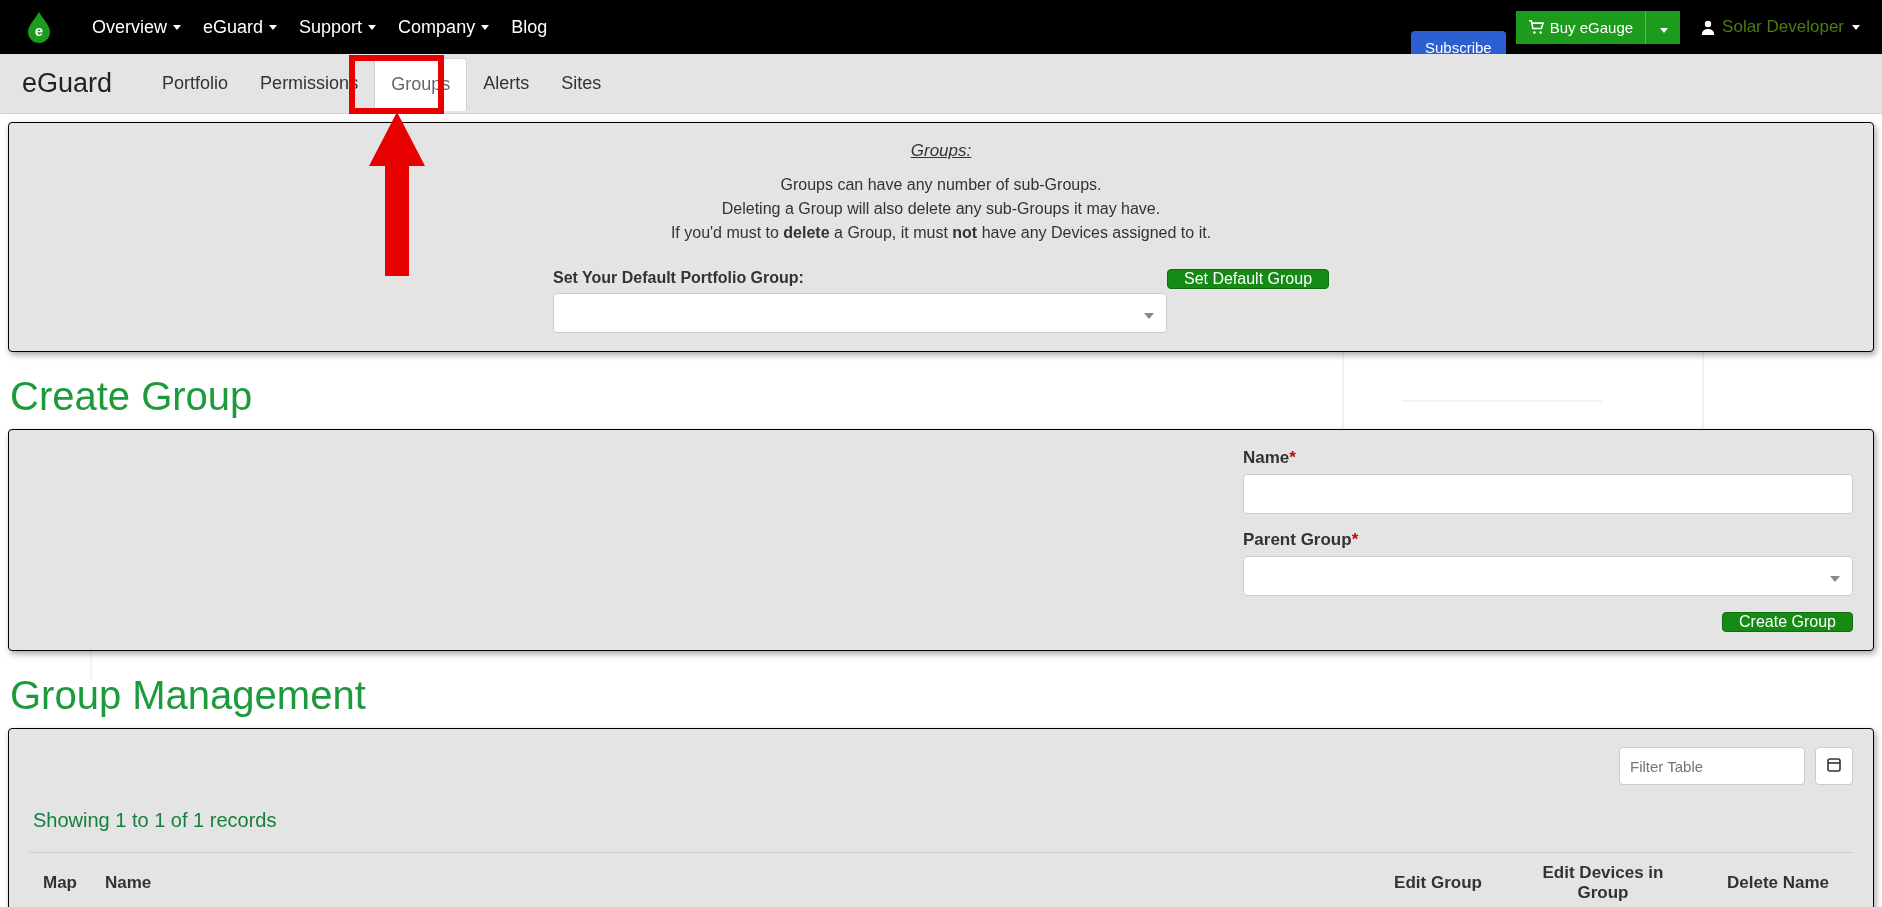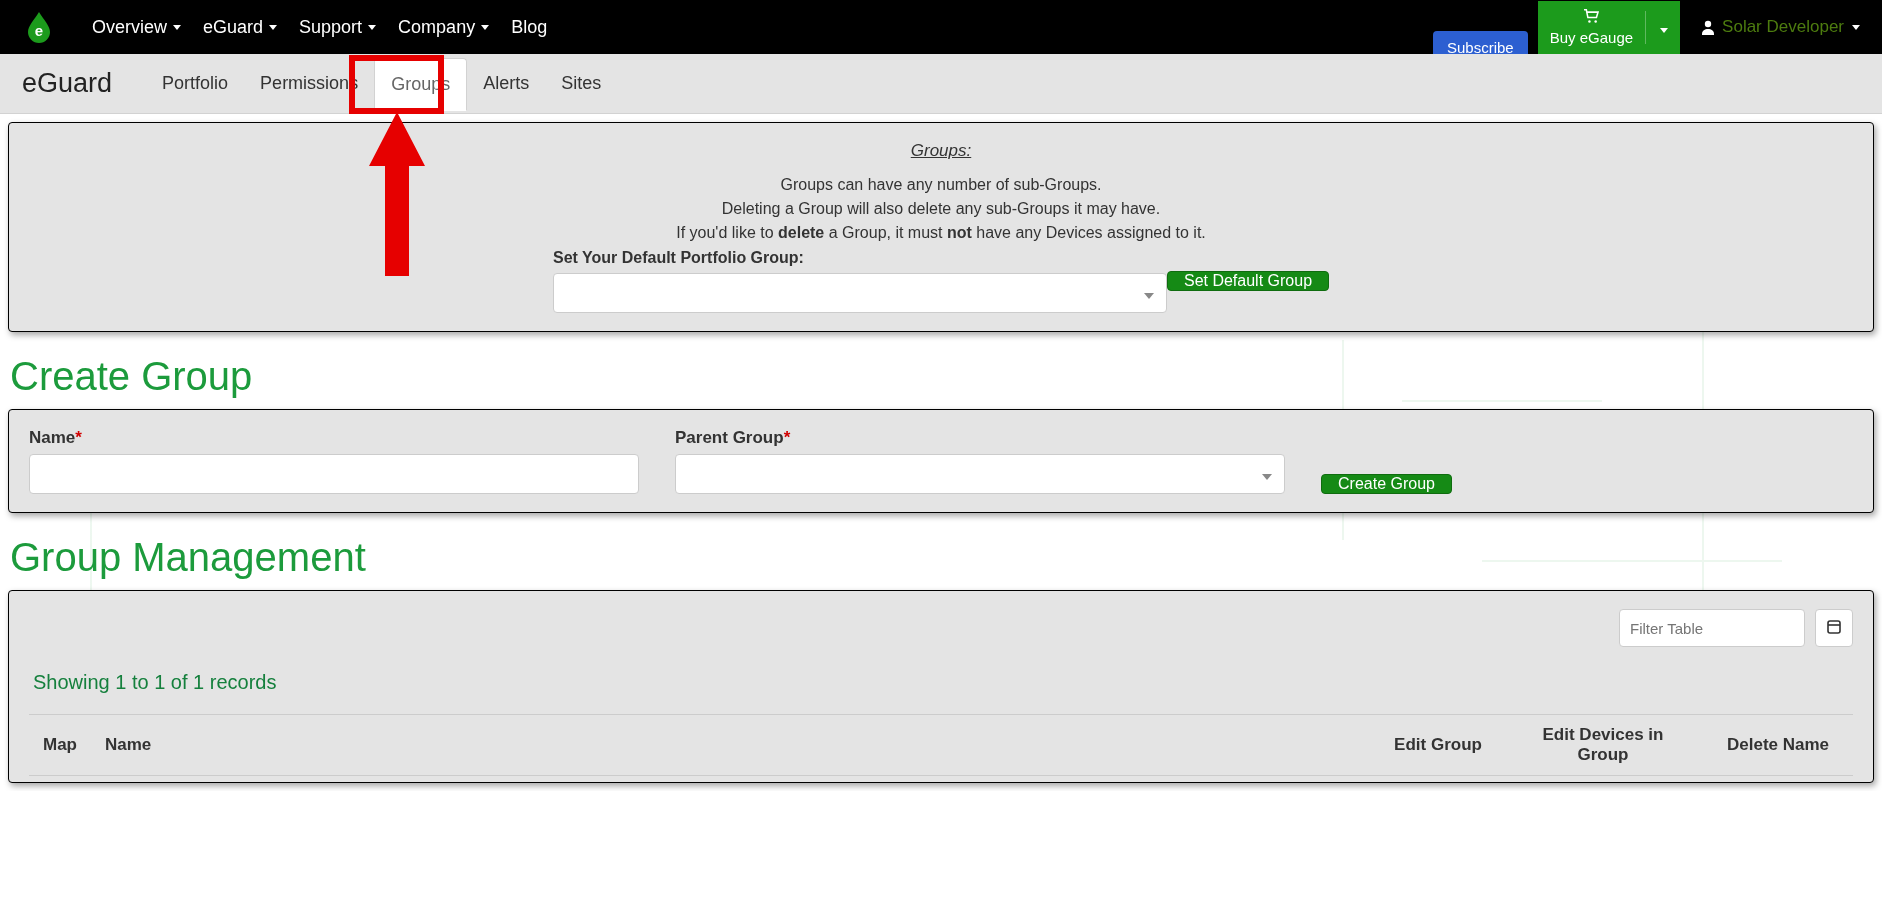--- a/index.html
+++ b/index.html
@@ -9,21 +9,21 @@
 .topbar { background:#000; height:54px; display:flex; align-items:center; padding:0 22px; color:#fff; }
 .logo { width:34px; height:34px; position:relative; margin-right:28px; }
 .logo svg { width:34px; height:34px; }
 .topnav { display:flex; align-items:center; gap:6px; }
 .topnav-item { color:#fff; font-size:18px; padding:6px 8px; cursor:pointer; display:flex; align-items:center; gap:4px; }
 .caret { display:inline-block; width:0; height:0; border-left:4px solid transparent; border-right:4px solid transparent; border-top:5px solid #fff; margin-left:2px; }
 .topbar-right { margin-left:auto; display:flex; align-items:center; gap:10px; }
 .btn { border:none; border-radius:4px; padding:8px 14px; font-size:15px; cursor:pointer; color:#fff; display:inline-flex; align-items:center; gap:6px;margin-top:41px; }
 .btn-blue { background:#2c5fd1; }
 .btn-green-split { background:#1c9b1c; display:flex; align-items:center; padding:0; }
-.btn-green-split .main { padding:8px 12px; display:flex; align-items:center; gap:6px;flex-direction:column; }
+.btn-green-split .main { padding:8px 12px; display:flex; align-items:center; gap:6px; }
 .btn-green-split .carets { padding:8px 12px; border-left:1px solid rgba(255,255,255,.3); }
 .user-menu { color:#4d7c0f; font-size:17px; display:flex; align-items:center; gap:6px; margin-left:10px; cursor:pointer; }
 .cart-icon, .user-icon { display:inline-flex; }
 
 
 .secbar { background:#e4e4e4; border-bottom:1px solid #d2d2d2; display:flex; align-items:center; padding:0 22px; }
 .brand { font-size:27px; font-weight:400; color:#222; margin-right:34px; padding:14px 0; }
 .tabs { display:flex; }
 .tab { font-size:18px; color:#333; padding:15px 16px; cursor:pointer; }
 .tab.active { background:#fff; color:#666; border:1px solid #d2d2d2; border-bottom:1px solid #fff; border-radius:4px 4px 0 0; margin-bottom:-1px; }
@@ -31,32 +31,32 @@
 
 .highlight-box { position:absolute; border:6px solid #e60000; pointer-events:none; }
 .arrow-svg { position:absolute; pointer-events:none; }
 
 
 .panel { background:#e4e4e4; border:1px solid #000; border-radius:4px; box-shadow:2px 3px 6px rgba(0,0,0,.35); margin:8px 8px; padding:18px 20px; }
 .panel.noborder { border:1px solid #000; }
 .panel-help { text-align:center; color:#333; }
 .panel-help .title { font-style:italic; text-decoration:underline; font-size:17px; margin-bottom:12px; }
 .panel-help p { font-size:16px; line-height:1.5; }
-.defaultrow { display:flex; align-items:center; justify-content:center; margin-top:4px; }
+.defaultrow { display:flex; align-items:flex-start; justify-content:center; margin-top:24px; }
 .defaultrow .field { text-align:left; }
 .defaultrow label { font-weight:700; font-size:16px; display:block; margin-bottom:6px; }
 .select-fake { background:#fff; border:1px solid #ccc; border-radius:4px; height:40px; width:614px; display:flex; align-items:center; justify-content:flex-end; padding:0 12px; cursor:pointer; }
 .select-fake .sc { color:#888; }
 .btn-dg { background:#158a15; color:#fff; border:1px solid #0f6c0f; border-radius:4px; padding:0 16px; font-size:16px; cursor:pointer; }
 
 
 h2.section { color:#1c9b3c; font-weight:300; font-size:40px; margin:22px 10px 10px; }
 
 
-.create-panel { display:flex; align-items:flex-end; gap:36px; }
+.create-panel { display:flex; align-items:flex-end; gap:16px;flex-direction:column; }
 .formfield label { font-weight:700; font-size:17px; display:block; margin-bottom:6px; }
 .req { color:#d10000; }
 .text-input { background:#fff; border:1px solid #ccc; border-radius:4px; height:40px; width:610px; padding:0 10px; font-size:15px; }
 .pg-select { width:610px; }
 
 
 .gm-top { display:flex; justify-content:flex-end; align-items:center; gap:10px; margin-bottom:24px; }
 .filter-input { background:#fff; border:1px solid #ccc; border-radius:4px; height:38px; width:186px; padding:0 10px; font-size:15px; }
 .iconbtn { background:#fff; border:1px solid #ccc; border-radius:4px; width:38px; height:38px; display:flex; align-items:center; justify-content:center; cursor:pointer; }
 .records { font-size:20px; color:#15803d; margin:0 4px 20px; }
@@ -150,21 +150,21 @@
 <div class="highlight-box" style="left:349px; top:55px; width:95px; height:59px;"></div>
 <svg class="arrow-svg" style="left:369px; top:112px; width:56px; height:164px;" viewBox="0 0 56 164">
   <polygon points="28,0 56,54 40,54 40,164 16,164 16,54 0,54" fill="#e60000"></polygon>
 </svg>
 
 <div class="panel noborder panel-help">
   <div class="title">Groups:</div>
   <p>Groups can have any number of sub-Groups.</p>
   <p>Deleting a Group will also delete any sub-Groups it may have.</p>
   <p>
-    <span>If you'd like to </span><b>delete</b><span> a Group, it must </span><b>not</b><span> have any Devices assigned to it.</span>
+    <span>If you'd must to </span><b>delete</b><span> a Group, it must </span><b>not</b><span> have any Devices assigned to it.</span>
   </p>
   <div class="defaultrow">
     <div class="field">
       <label>Set Your Default Portfolio Group:</label>
       <div class="select-fake">
         <span class="sc">
           <svg width="10" height="6" viewBox="0 0 10 6">
               <path d="M0 0 L5 6 L10 0 Z" fill="#888"></path>
             </svg>
         </span>

